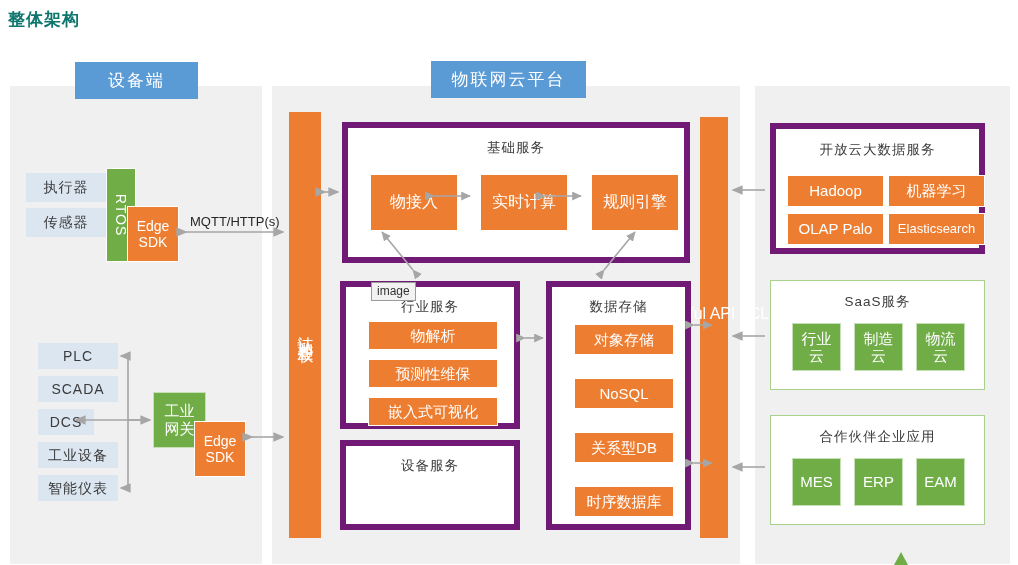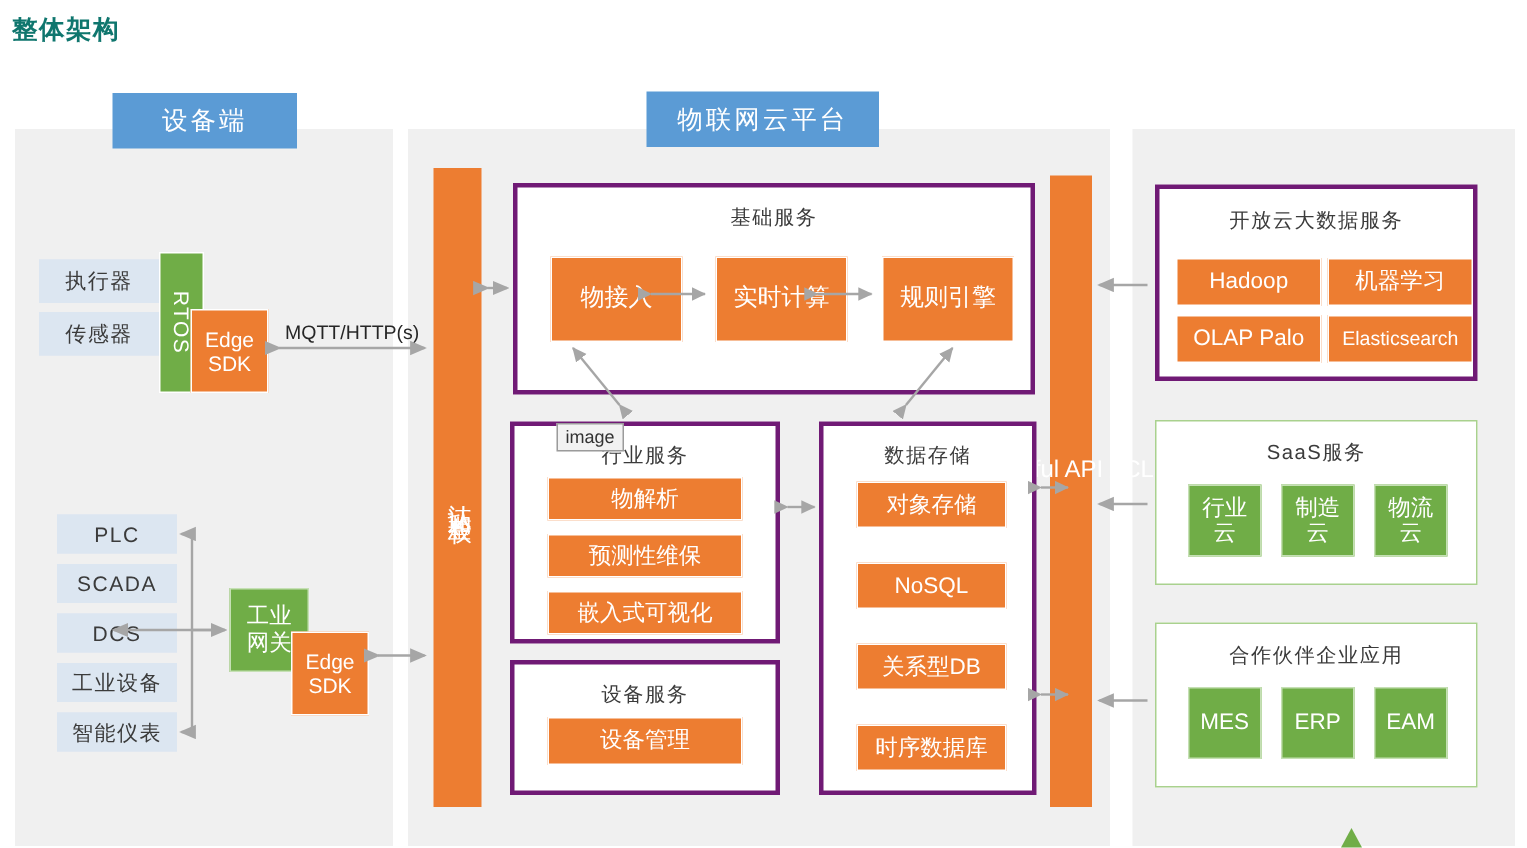--- a/index.html
+++ b/index.html
@@ -11,21 +11,21 @@
 
   
   .panel{position:absolute;background:#f0f0f0;}
 
   
   .chip{position:absolute;background:#5b9bd5;color:#ffffff;display:flex;
         align-items:center;justify-content:center;font-size:17px;letter-spacing:2px;}
 
   
   .card{position:absolute;background:#ffffff;box-sizing:border-box;}
-  .card.orange{border:3px solid #701a75;}
+  .card.orange{border:6px solid #701a75;}
   .card.green{border:1px solid #a9d18e;}
   .card-title{position:absolute;width:100%;text-align:center;font-size:13.5px;color:#3b3b3b;letter-spacing:1px;}
 
   
   .box{position:absolute;box-sizing:border-box;display:flex;align-items:center;
        justify-content:center;text-align:center;color:#ffffff;line-height:1.15;}
   .box.orange{background:#ed7d31;border:1px solid #ffffff;}
   .box.green{background:#70ad47;border:1px solid #ffffff;}
   .box.greenlt{background:#70ad47;border:1px solid #c5e0b4;}
   .box.blue{background:#dce6f1;color:#3b3b3b;border:1px solid #dce6f1;}
@@ -73,21 +73,21 @@
 
   <div class="box orange f14" style="left:127px;top:206px;width:52px;height:56px;">
     <span style="white-space:pre-line;">Edge
 SDK</span>
   </div>
 
   <div class="lbl" style="left:190px;top:214px;">MQTT/HTTP(s)</div>
 
   <div class="box blue f14 ls1" style="left:38px;top:343px;width:80px;height:26px;">PLC</div>
   <div class="box blue f14 ls1" style="left:38px;top:376px;width:80px;height:26px;">SCADA</div>
-  <div class="box blue f14 ls1" style="left:38px;top:409px;width:80px;height:26px;">DCS</div>
+  <div class="box blue f14 ls1" style="left:38px;top:409px;width:56px;height:26px;">DCS</div>
   <div class="box blue f14 ls1" style="left:38px;top:442px;width:80px;height:26px;">工业设备</div>
   <div class="box blue f14 ls1" style="left:38px;top:475px;width:80px;height:26px;">智能仪表</div>
 
   <div class="box greenlt" style="left:153px;top:392px;width:53px;height:56px;">
     <span class="f15" style="writing-mode: horizontal-tb; width: 34px; line-height: 1.2; white-space: pre-line;">工业
 网关</span>
   </div>
 
   <div class="box orange f14" style="left:194px;top:421px;width:52px;height:56px;">
     <span style="white-space:pre-line;">Edge
@@ -113,21 +113,20 @@
 
   <div class="card orange" style="left:340px;top:281px;width:180px;height:148px;">
     <div class="card-title" style="top:11px;">行业服务</div>
     <div class="box orange f15" style="left:22px;top:34px;width:130px;height:29px;">物解析</div>
     <div class="box orange f15" style="left:22px;top:72px;width:130px;height:29px;">预测性维保</div>
     <div class="box orange f15" style="left:22px;top:110px;width:130px;height:29px;">嵌入式可视化</div>
   </div>
 
   <div class="card orange" style="left:340px;top:440px;width:180px;height:90px;">
     <div class="card-title" style="top:11px;">设备服务</div>
-    <div class="box orange f15" style="left:22px;top:35px;width:130px;height:32px;">设备管理</div>
   </div>
 
   <div class="card orange" style="left:546px;top:281px;width:145px;height:249px;">
     <div class="card-title" style="top:11px;">数据存储</div>
     <div class="box orange f15" style="left:22px;top:37px;width:100px;height:31px;">对象存储</div>
     <div class="box orange f15" style="left:22px;top:91px;width:100px;height:31px;">NoSQL</div>
     <div class="box orange f15" style="left:22px;top:145px;width:100px;height:31px;">关系型DB</div>
     <div class="box orange f15" style="left:22px;top:199px;width:100px;height:31px;">时序数据库</div>
   </div>
 

